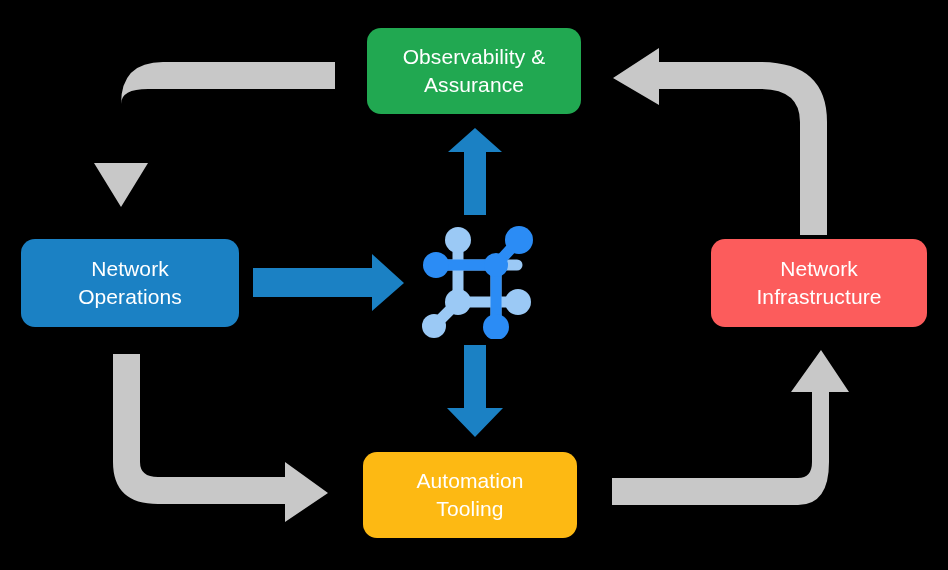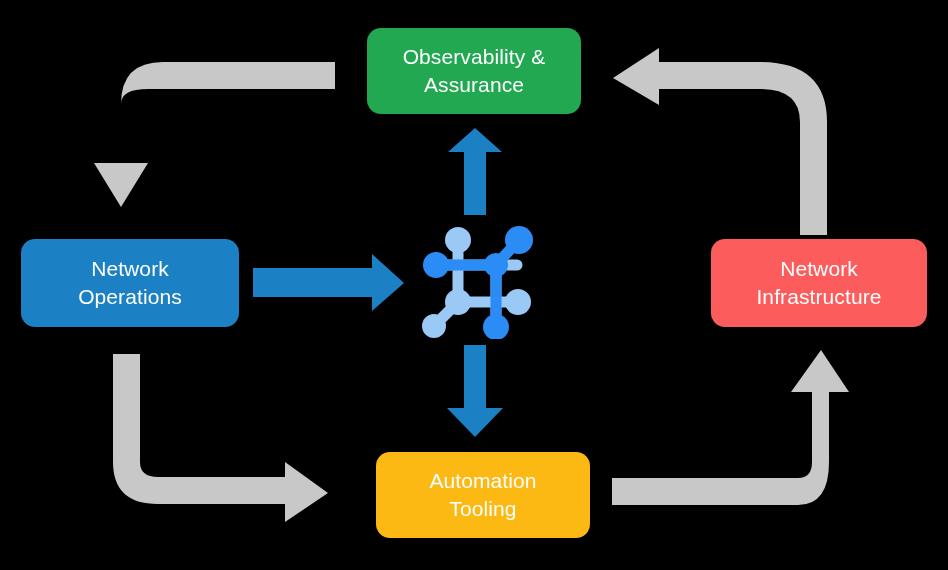--- a/index.html
+++ b/index.html
@@ -36,21 +36,21 @@
   #box-observability {
     left: 367px; top: 28px; width: 214px; height: 86px;
   }
   #box-network-operations {
     left: 21px; top: 239px; width: 218px; height: 88px;
   }
   #box-network-infrastructure {
     left: 711px; top: 239px; width: 216px; height: 88px;
   }
   #box-automation {
-    left: 376px; top: 452px; width: 214px; height: 86px;
+    left: 363px; top: 452px; width: 214px; height: 86px;
   }
   .svg-layer {
     position: absolute;
     left: 0; top: 0;
     width: 948px;
     height: 570px;
   }
   .icon-layer {
     position: absolute;
     left: 417px;

